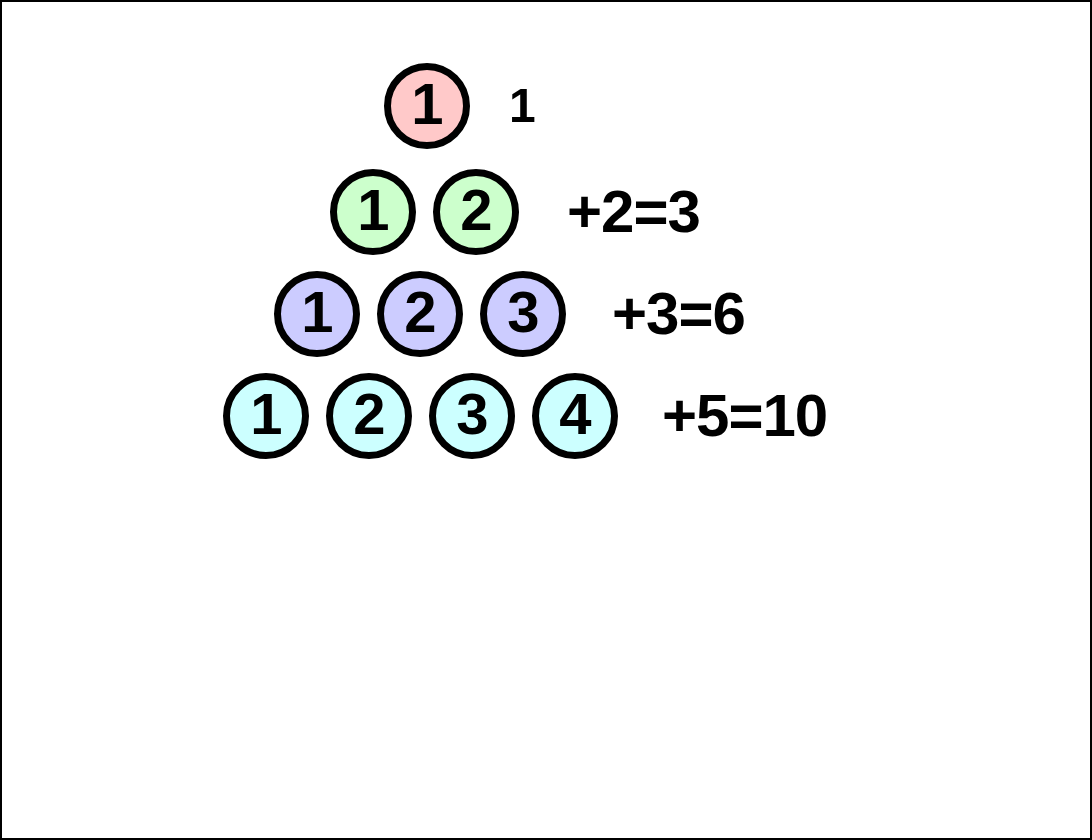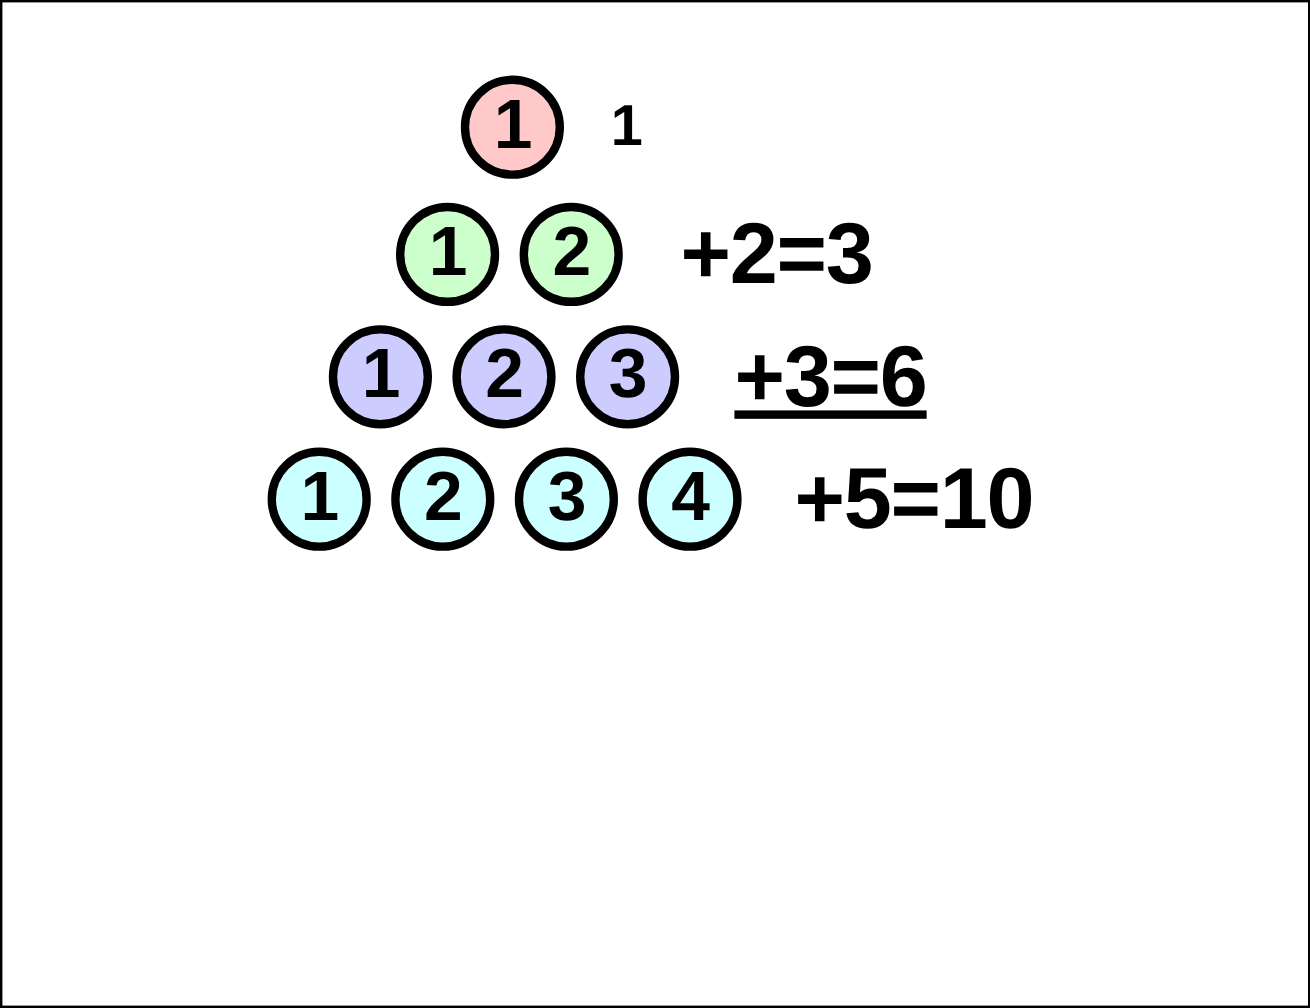--- a/index.html
+++ b/index.html
@@ -45,39 +45,39 @@
     font-size: 58px;
     line-height: 1;
     color: #000000;
     letter-spacing: -1px;
     position: relative;
     top: -2px;
   }
   .eq {
     font-family: "Liberation Sans", sans-serif;
     font-weight: bold;
-    font-size: 72px;
+    font-size: 60px;
     line-height: 1;
     color: #000000;
     white-space: nowrap;
     letter-spacing: -1px;
   }
   .eq.small {
     font-size: 48px;
   }
   
   #row-1 { left: 382px; top: 58px; }
   #row-2 { left: 328px; top: 164px; }
   #row-3 { left: 272px; top: 266px; }
   #row-4 { left: 221px; top: 368px; }
 
   
   #row-1 .eq { margin-left: 22px; }
   #row-2 .eq { margin-left: 31px; }
-  #row-3 .eq { margin-left: 29px; text-decoration: underline; }
+  #row-3 .eq { margin-left: 29px; }
   #row-4 .eq { margin-left: 27px; }
 </style>
 </head>
 <body>
 
 <div id="canvas" style="background: rgb(255, 255, 255); border-color: rgb(0, 0, 0);">
 
   <div class="row" id="row-1">
     <div class="circle" style="background-color: rgb(255, 201, 201);">
       <span class="num">1</span>

